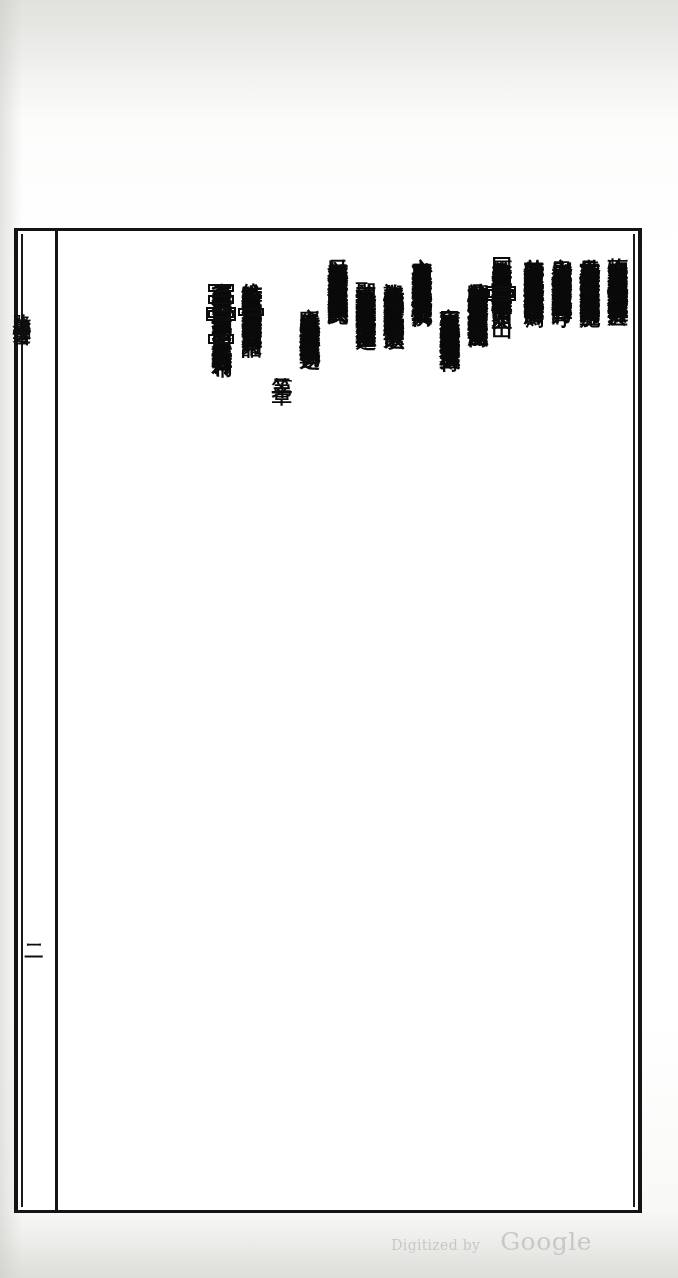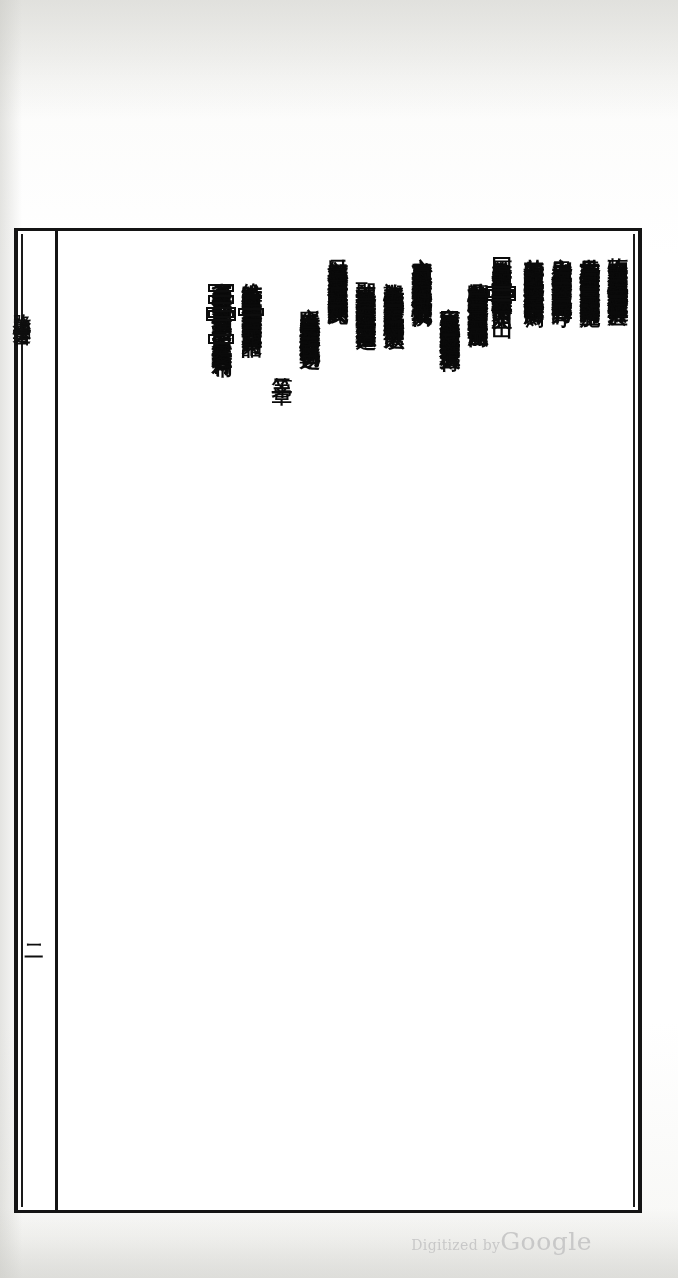--- a/index.html
+++ b/index.html
@@ -143,21 +143,21 @@
   }
   .watermark .dig {
     font-size: 14px;
     letter-spacing: 0.3px;
     vertical-align: baseline;
   }
   .watermark .goog {
     font-size: 25px;
     letter-spacing: 0.5px;
     vertical-align: baseline;
-    margin-left: 0;
+    margin-left: 20px;
     text-align: right;
   }
 
   
   .edge-shadow-top {
     position: absolute;
     left: 0; top: 0; width: 678px; height: 120px;
     background: linear-gradient(180deg, rgba(210,210,205,0.55), rgba(255,255,255,0));
     pointer-events: none;
   }

